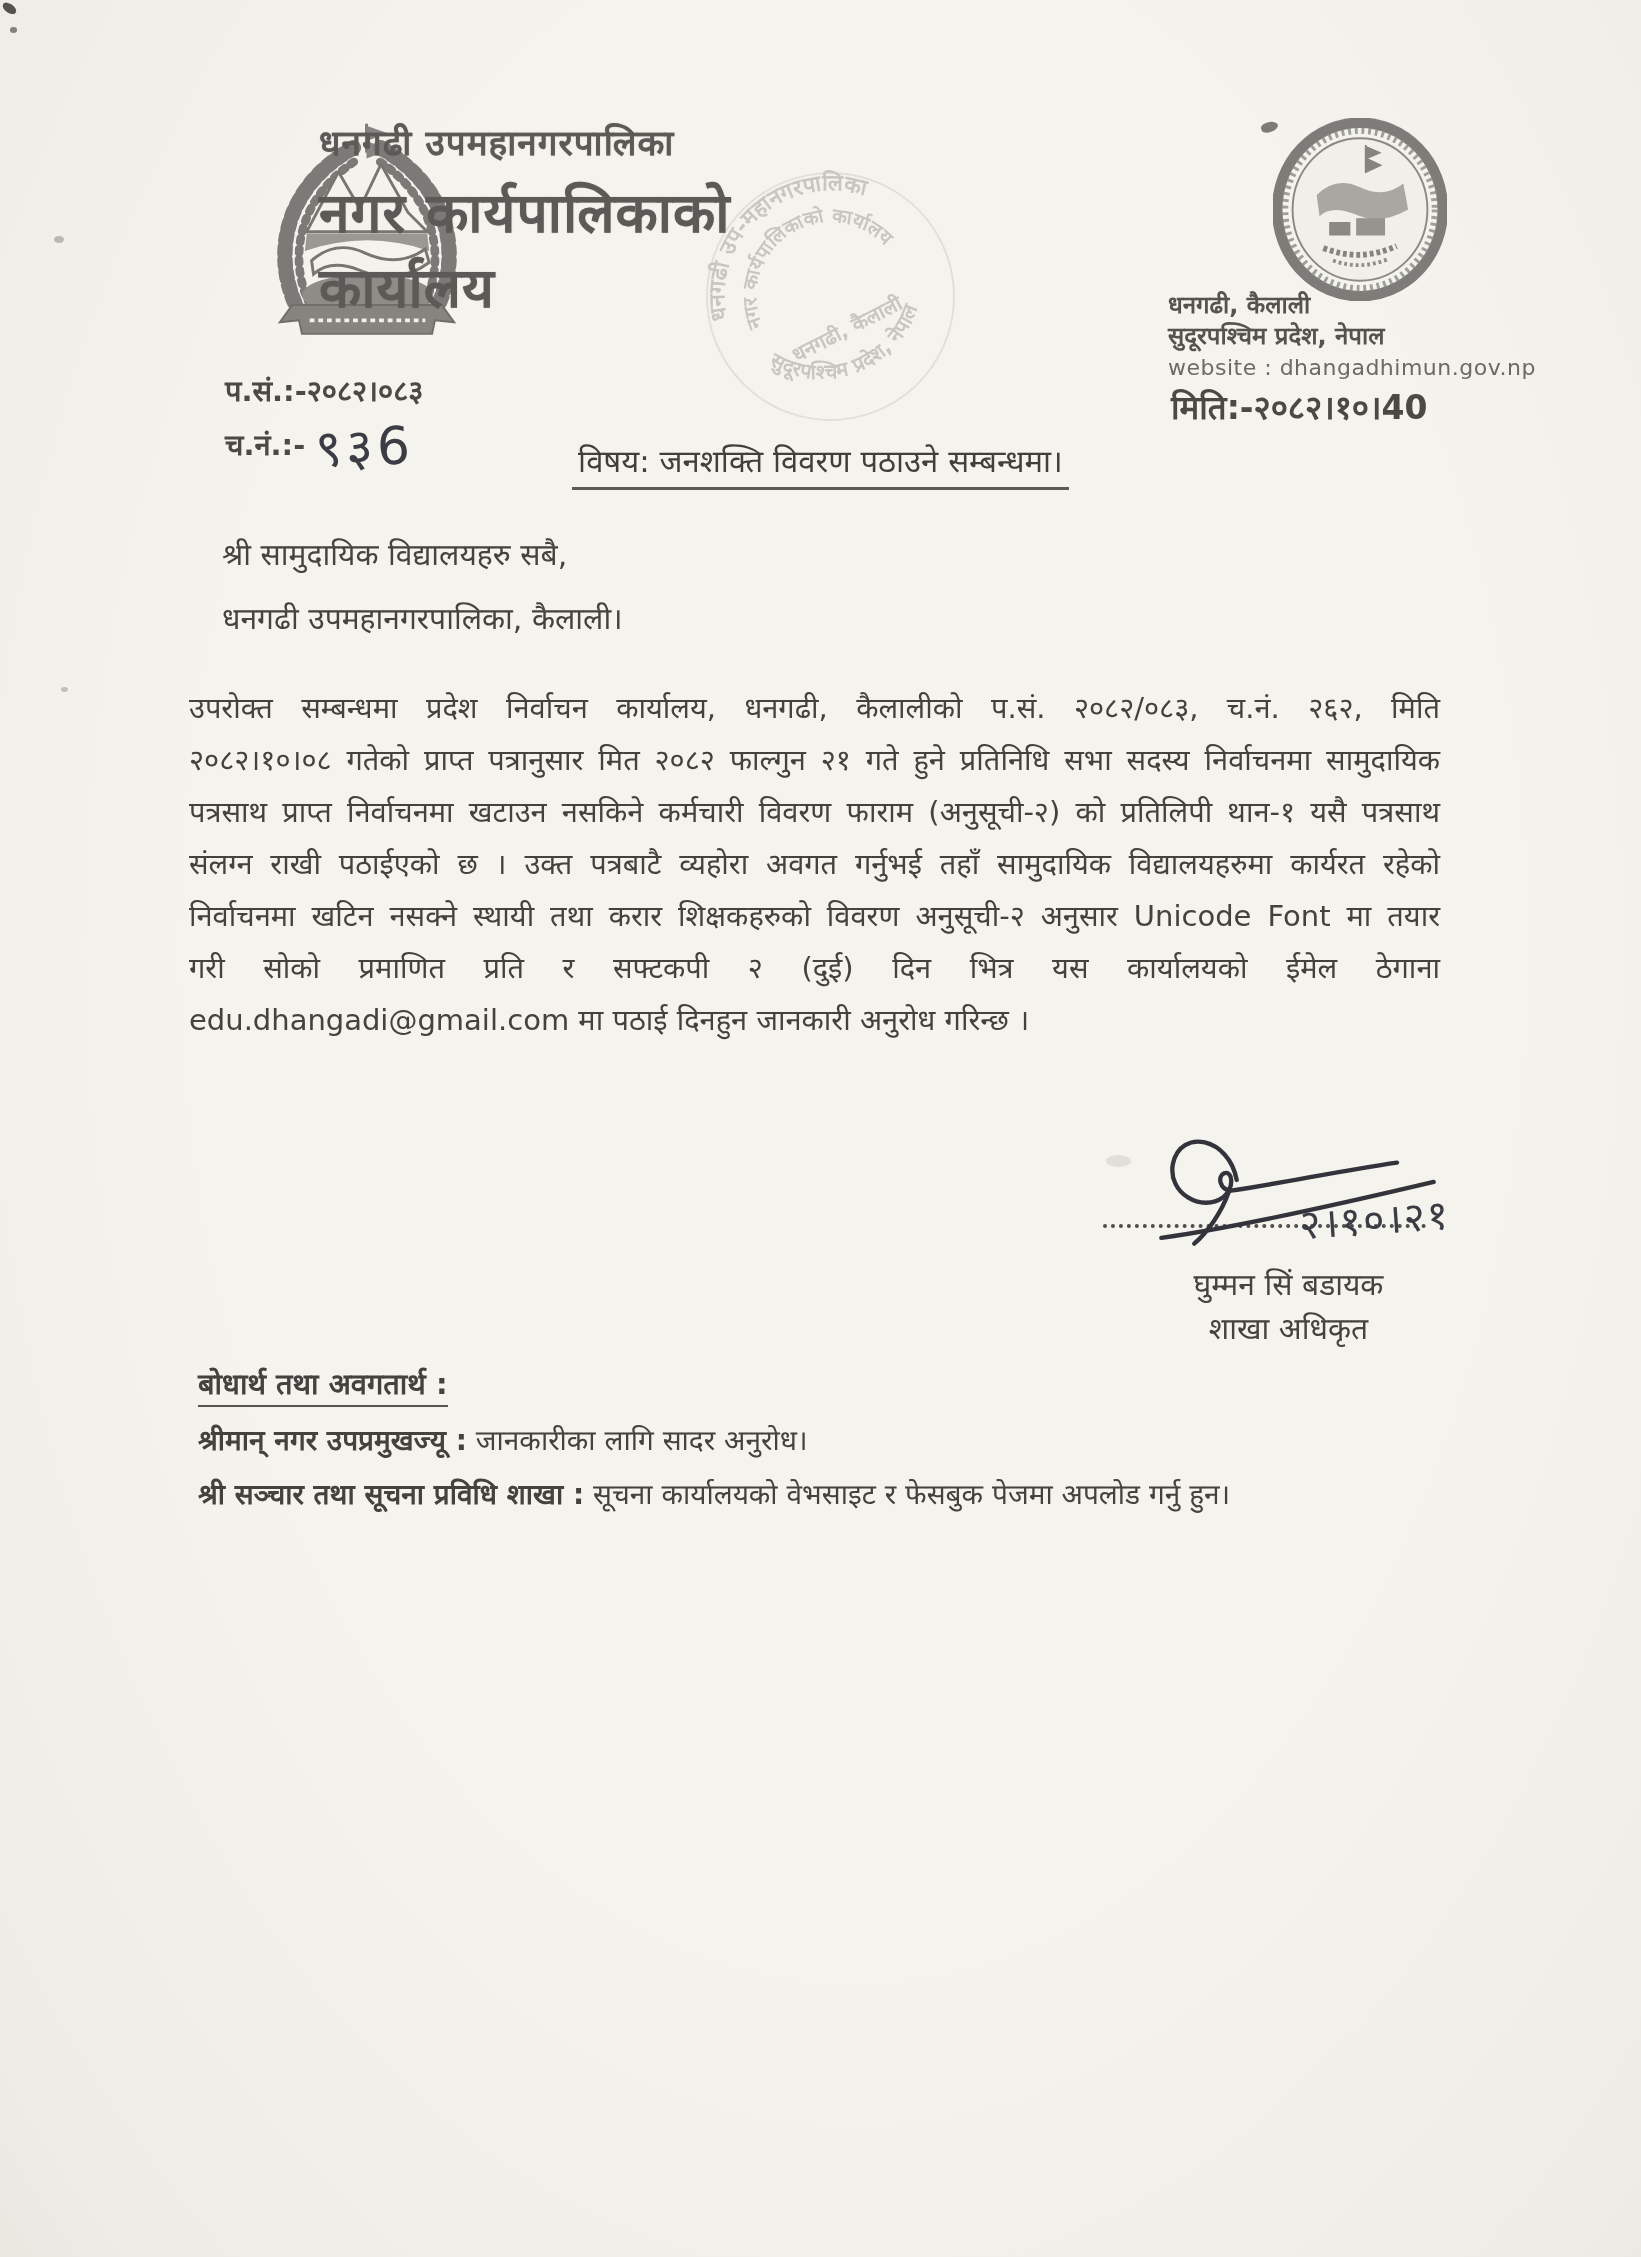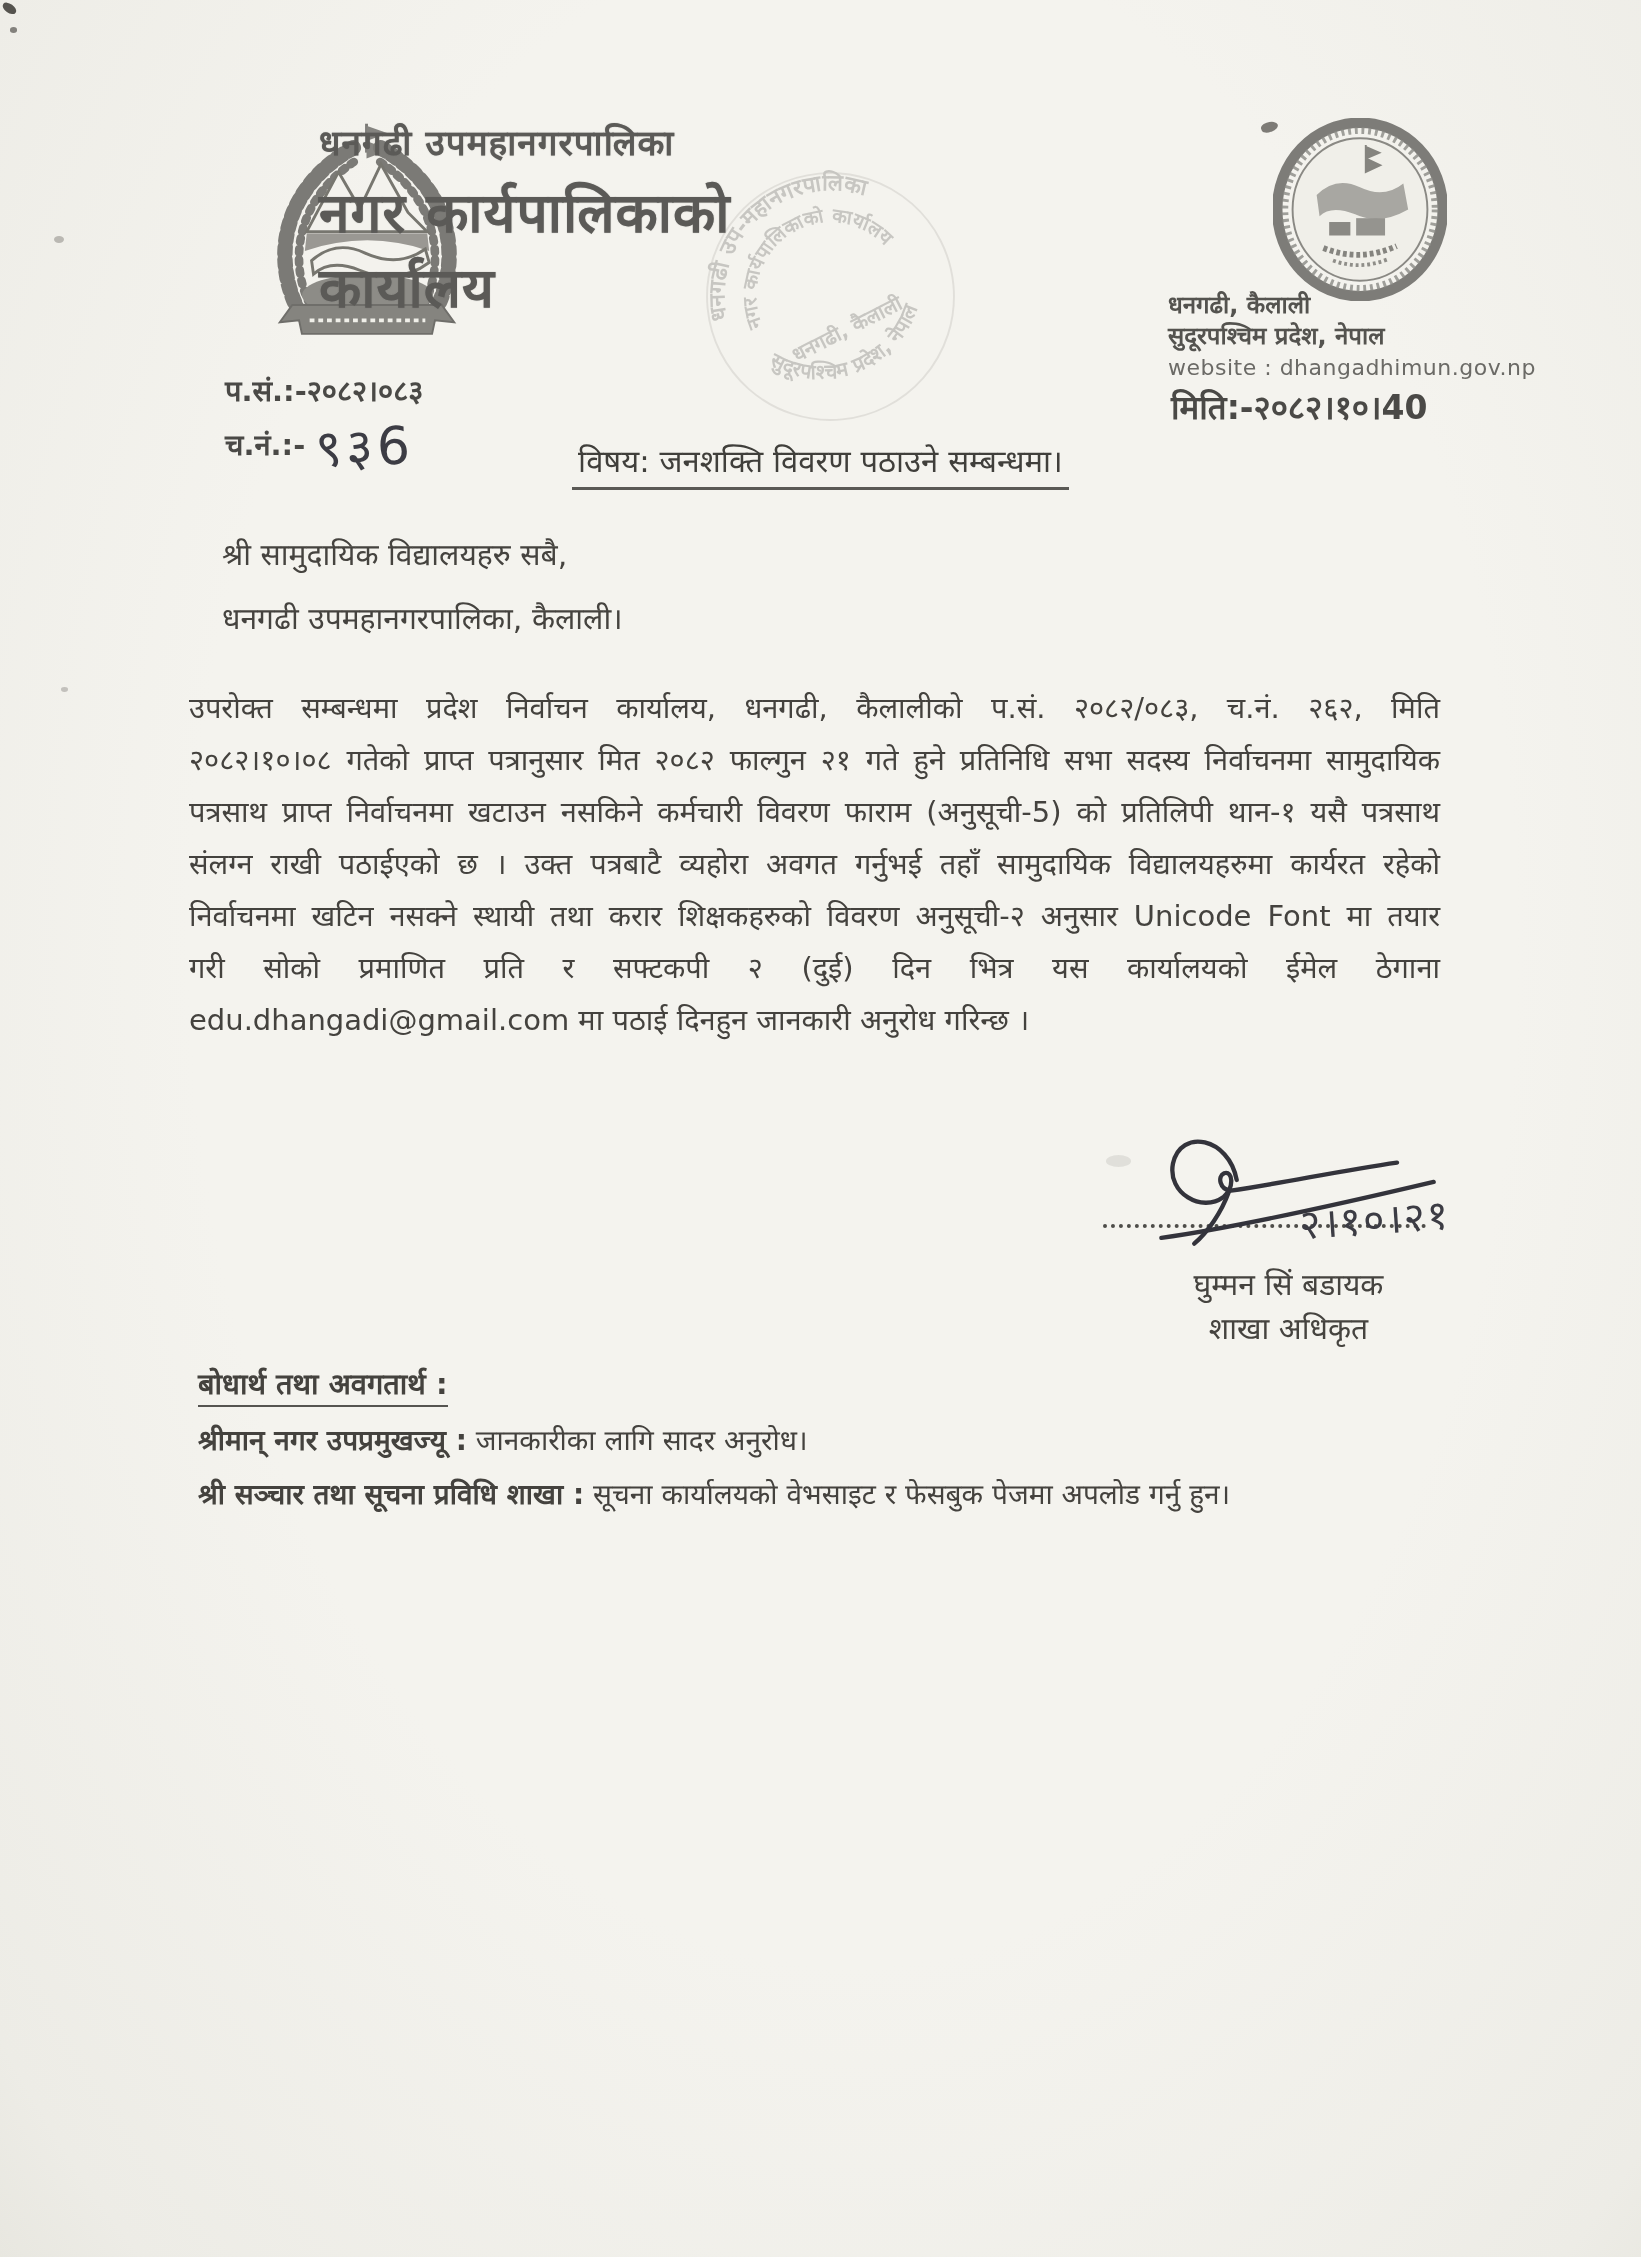--- a/index.html
+++ b/index.html
@@ -152,21 +152,21 @@
   </div>
 
   <div class="recipient">
     <div>श्री सामुदायिक विद्यालयहरु सबै,</div>
     <div>धनगढी उपमहानगरपालिका, कैलाली।</div>
   </div>
 
   <div class="body-block">
     <div class="bline">उपरोक्त सम्बन्धमा प्रदेश निर्वाचन कार्यालय, धनगढी, कैलालीको प.सं. २०८२/०८३, च.नं. २६२, मिति</div>
     <div class="bline">२०८२।१०।०८ गतेको प्राप्त पत्रानुसार मित २०८२ फाल्गुन २१ गते हुने प्रतिनिधि सभा सदस्य निर्वाचनमा सामुदायिक</div>
-    <div class="bline">पत्रसाथ प्राप्त निर्वाचनमा खटाउन नसकिने कर्मचारी विवरण फाराम (अनुसूची-5) को प्रतिलिपी थान-१ यसै पत्रसाथ</div>
+    <div class="bline">पत्रसाथ प्राप्त निर्वाचनमा खटाउन नसकिने कर्मचारी विवरण फाराम (अनुसूची-२) को प्रतिलिपी थान-१ यसै पत्रसाथ</div>
     <div class="bline">संलग्न राखी पठाईएको छ । उक्त पत्रबाटै व्यहोरा अवगत गर्नुभई तहाँ सामुदायिक विद्यालयहरुमा कार्यरत रहेको</div>
     <div class="bline">निर्वाचनमा खटिन नसक्ने स्थायी तथा करार शिक्षकहरुको विवरण अनुसूची-२ अनुसार Unicode Font मा तयार</div>
     <div class="bline">गरी सोको प्रमाणित प्रति र सफ्टकपी २ (दुई) दिन भित्र यस कार्यालयको ईमेल ठेगाना</div>
     <div class="bline last">edu.dhangadi@gmail.com मा पठाई दिनहुन जानकारी अनुरोध गरिन्छ ।</div>
   </div>
 
   <svg class="sig-art" viewBox="0 0 320 150">
     <g fill="none" stroke="#33333b" stroke-width="4.5" stroke-linecap="round">
       <path d="M96 62 C 88 18, 38 8, 30 45 C 24 76, 60 96, 82 80 C 94 70, 92 52, 83 55 C 76 58, 78 72, 90 73 C 140 66, 205 52, 262 44"></path>
       <path d="M88 74 C 80 96, 66 116, 52 128"></path>

